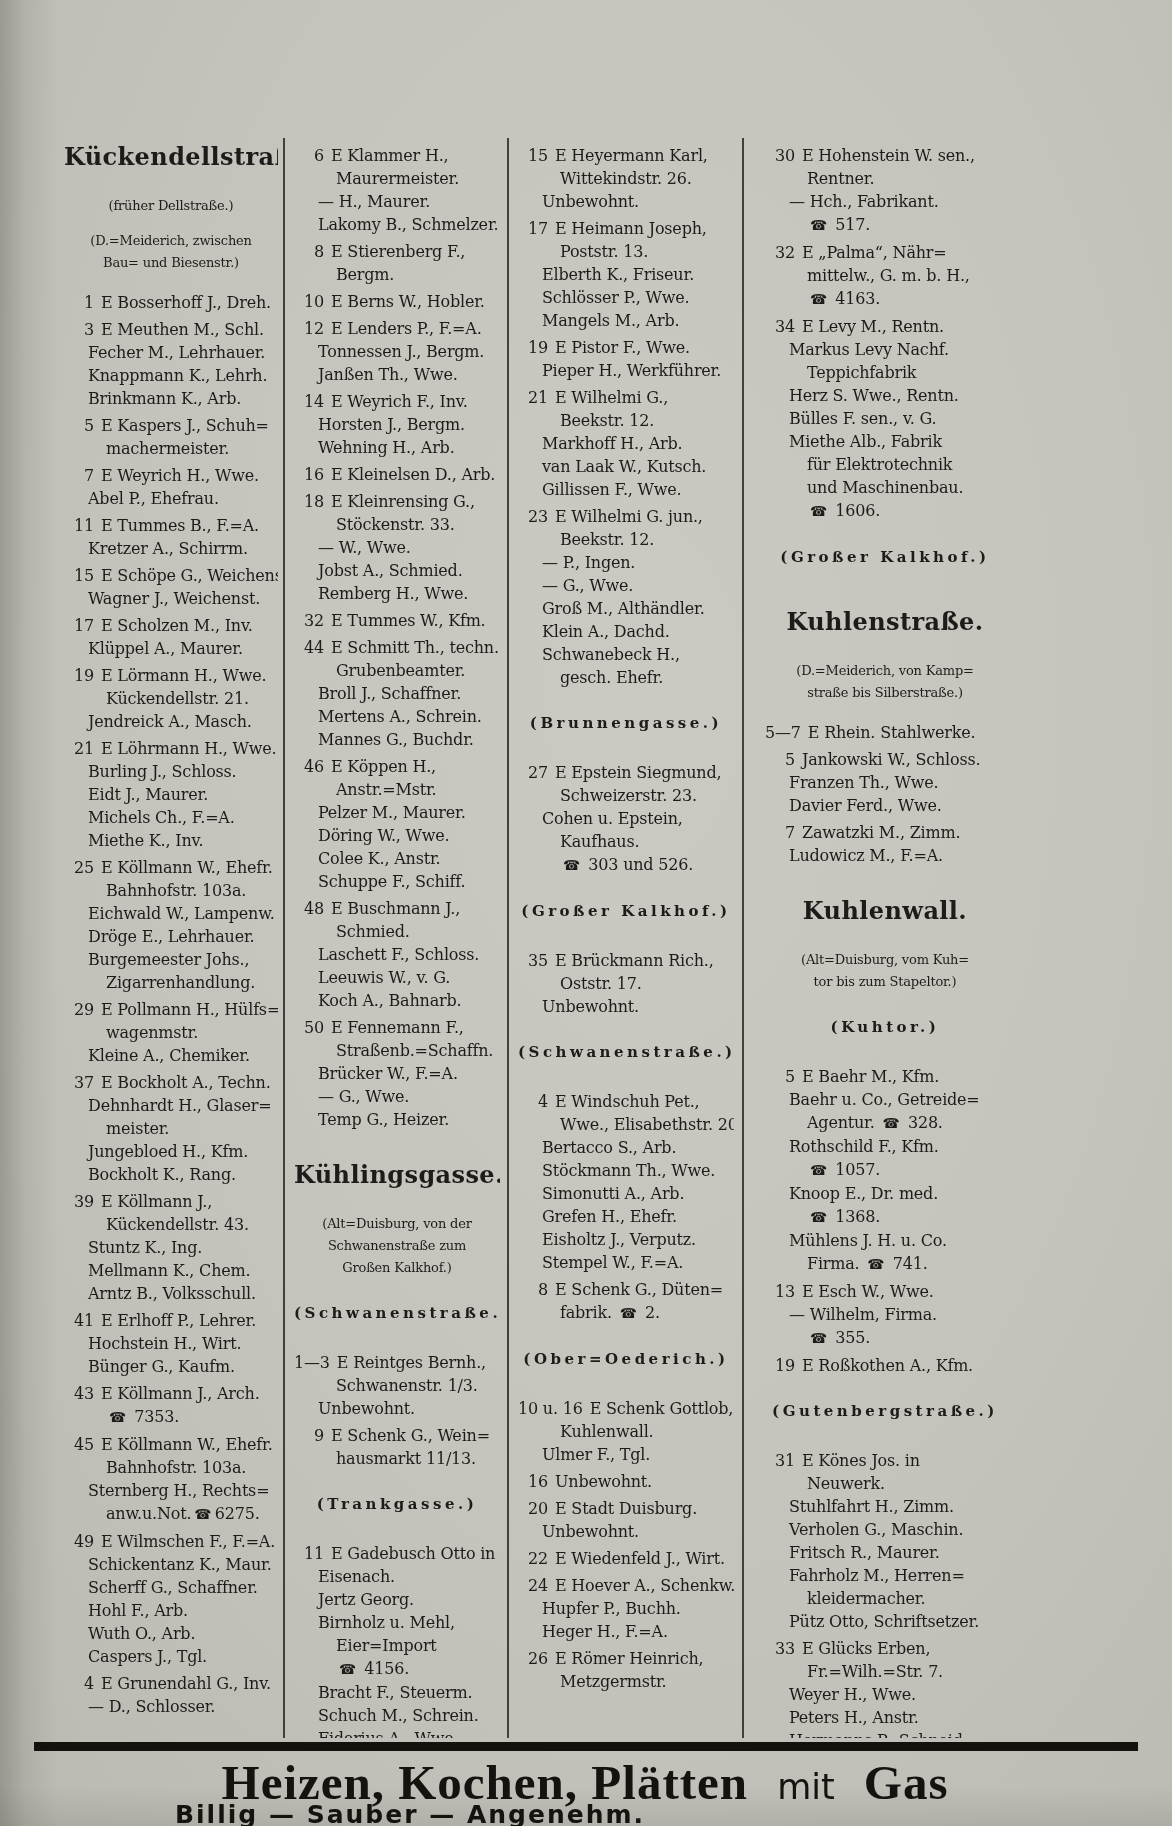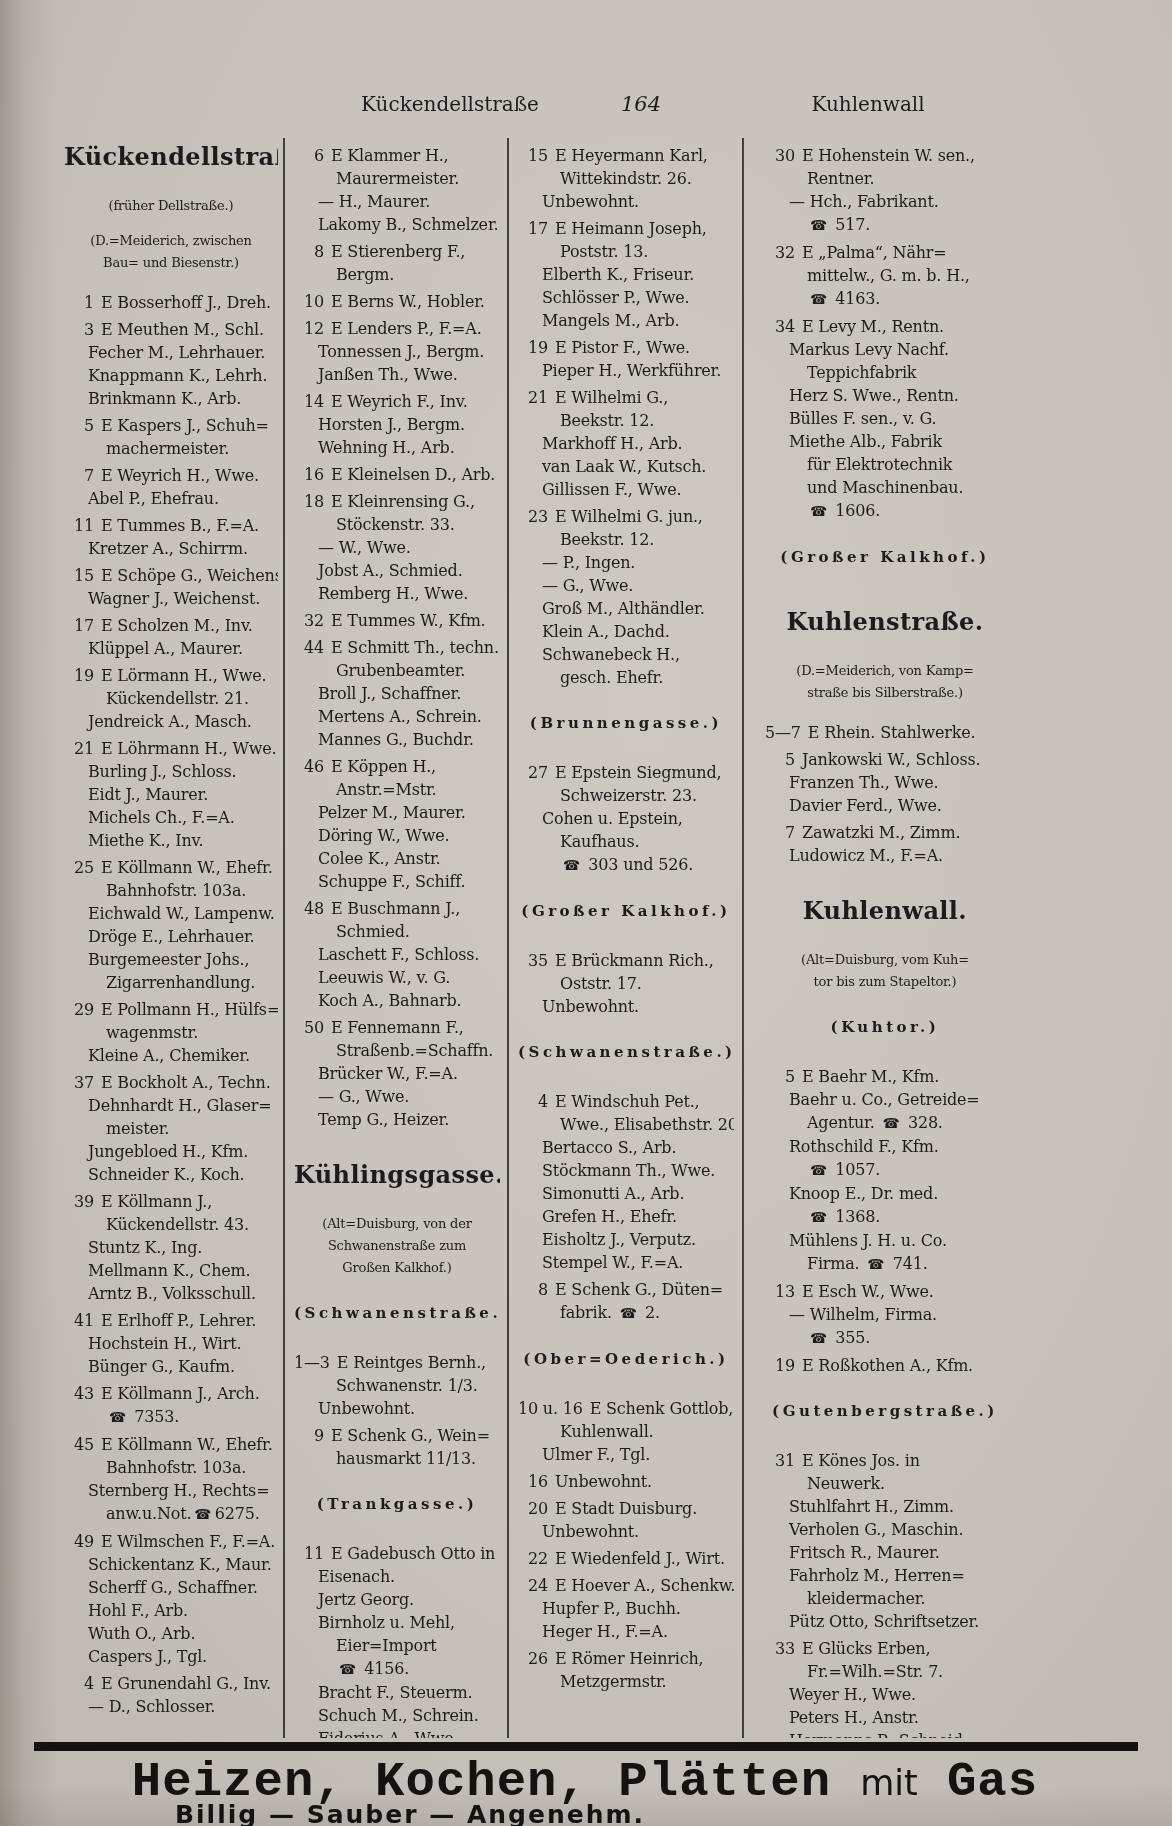--- a/index.html
+++ b/index.html
@@ -33,34 +33,29 @@
   .c2{padding-left:42px;}
   .h1{text-align:center;font-weight:bold;font-size:24px;line-height:30px;margin:16px 0 10px;letter-spacing:.4px;white-space:normal;}
   .ln.h1:first-child{margin-top:2px;}
   .note{text-align:center;font-size:13px;line-height:22px;}
   .sp{text-align:center;font-size:15px;letter-spacing:3.5px;margin:10px 0;line-height:22px;font-weight:bold;}
   .gap{height:13px;}
   .ph{font-family:"DejaVu Sans",sans-serif;font-size:14px;padding:0 3px;letter-spacing:0;}
   
   .hrule{position:absolute;left:34px;width:1104px;top:1742px;height:9px;background:#13120f;}
   .ad1{position:absolute;top:1754px;left:10px;width:1150px;text-align:center;white-space:nowrap;color:#151310;}
-  .ad-big{font-family:Liberation Mono, monospace;font-weight:bold;font-size:49px;letter-spacing:1px;}
+  .ad-big{font-family:Liberation Serif, serif;font-weight:bold;font-size:49px;letter-spacing:1px;}
   .ad-mid{font-family:"DejaVu Sans",sans-serif;font-size:35px;margin:0 24px;}
   .ad2{position:absolute;top:1800px;left:100px;width:620px;text-align:center;
        font-family:"DejaVu Sans",sans-serif;font-weight:bold;font-size:25px;letter-spacing:2px;color:#151310;}
 </style>
 </head>
 <body>
 
 <div class="page">
-  <div class="runhead">
-    <span class="rh-left">Kückendellstraße</span>
-    <span class="rh-page">164</span>
-    <span class="rh-right">Kuhlenwall</span>
-  </div>
 
   <div class="col col1">
       <div class="ln h1"><span class="txt">Kückendellstraße.</span></div>
       <div class="ln gap"></div>
       <div class="ln note"><span class="txt">(früher Dellstraße.)</span></div>
       <div class="ln gap"></div>
       <div class="ln note"><span class="txt">(D.=Meiderich, zwischen</span></div>
       <div class="ln note"><span class="txt">Bau= und Biesenstr.)</span></div>
       <div class="ln gap"></div>
       <div class="ln e">
@@ -128,21 +123,21 @@
       </div>
       <div class="ln c2"><span class="txt">wagenmstr.</span></div>
       <div class="ln c"><span class="txt">Kleine A., Chemiker.</span></div>
       <div class="ln e">
         <span class="num">37</span>
         <span class="txt">E Bockholt A., Techn.</span>
       </div>
       <div class="ln c"><span class="txt">Dehnhardt H., Glaser=</span></div>
       <div class="ln c2"><span class="txt">meister.</span></div>
       <div class="ln c"><span class="txt">Jungebloed H., Kfm.</span></div>
-      <div class="ln c"><span class="txt">Schneider K., Koch.</span></div>
+      <div class="ln c"><span class="txt">Bockholt K., Rang.</span></div>
       <div class="ln e">
         <span class="num">39</span>
         <span class="txt">E Köllmann J.,</span>
       </div>
       <div class="ln c2"><span class="txt">Kückendellstr. 43.</span></div>
       <div class="ln c"><span class="txt">Stuntz K., Ing.</span></div>
       <div class="ln c"><span class="txt">Mellmann K., Chem.</span></div>
       <div class="ln c"><span class="txt">Arntz B., Volksschull.</span></div>
       <div class="ln e">
         <span class="num">41</span>

